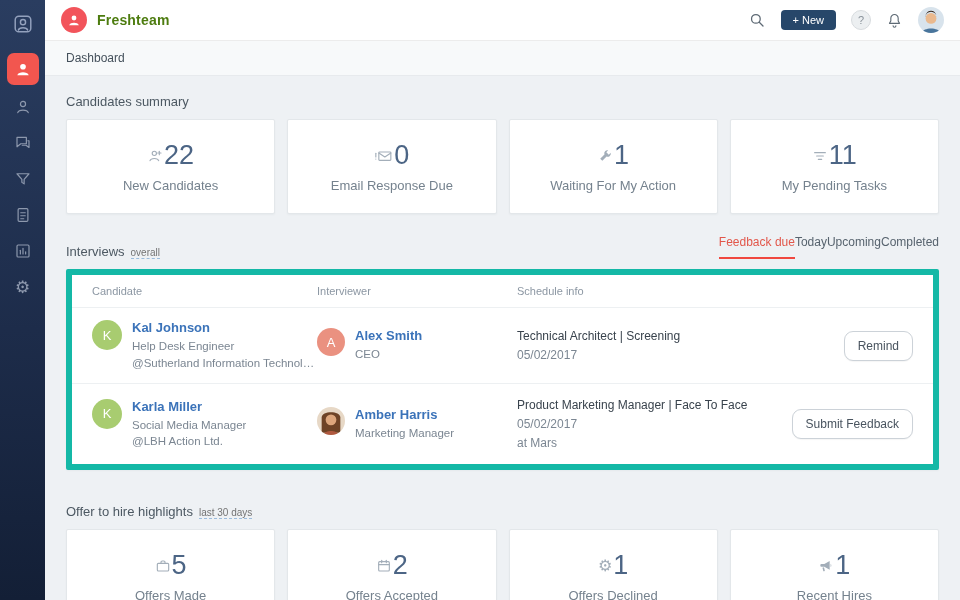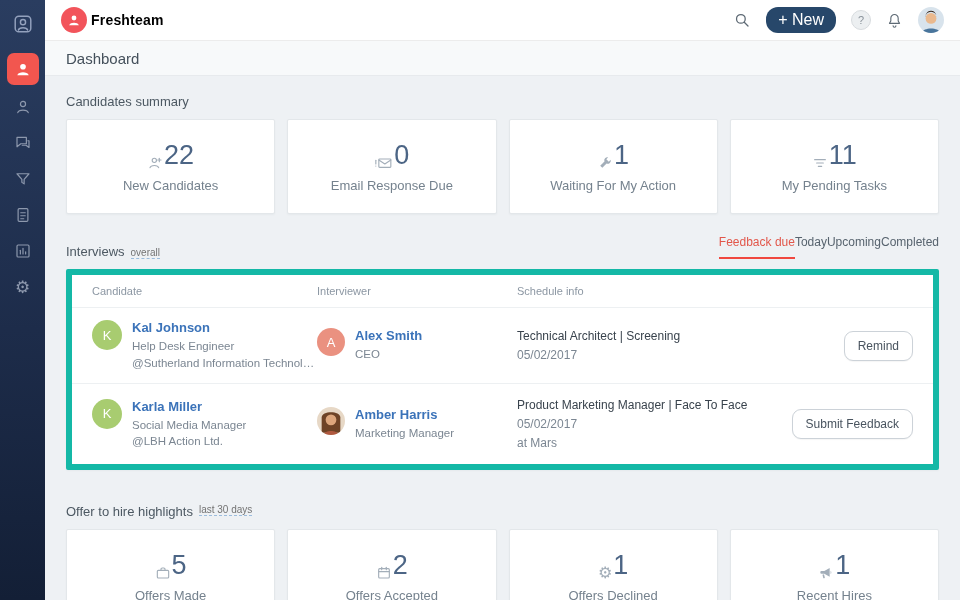--- a/index.html
+++ b/index.html
@@ -11,44 +11,44 @@
   .sidebar{width:45px;flex-shrink:0;background:linear-gradient(180deg,#2a3d60 0%,#1d2c4a 55%,#131f36 100%);display:flex;flex-direction:column;align-items:center;padding-top:9px}
   .sb-logo{width:30px;height:30px;display:flex;align-items:center;justify-content:center;color:#93a1bd;margin-bottom:12px;cursor:pointer}
   .sb-item{width:45px;height:36px;display:flex;align-items:center;justify-content:center;color:#8d98ad;cursor:pointer}
   .sb-item.active{width:32px;height:32px;background:#f2564f;border-radius:7px;color:#fff;margin:2px 0 4px}
   .glyph-icon{font-family:"DejaVu Sans",sans-serif;line-height:1}
 
   
   .main-col{flex:1;display:flex;flex-direction:column;min-width:0}
   .header{height:41px;background:#fff;border-bottom:1px solid #ececec;display:flex;align-items:center;padding:0 16px;flex-shrink:0}
   .logo-circle{width:26px;height:26px;border-radius:50%;background:#f2545b;display:flex;align-items:center;justify-content:center;flex-shrink:0}
-  .app-name{margin-left:4px;font-size:14px;font-weight:bold;color:#000000;letter-spacing:.2px}
+  .app-name{margin-left:10px;font-size:14px;font-weight:bold;color:#4d7c0f;letter-spacing:.2px}
   .header-right{margin-left:auto;display:flex;align-items:center;gap:15px}
   .icon-btn{color:#5d6974;display:flex;cursor:pointer;background:none;border:none;padding:0}
-  .new-btn{background:#27476a;color:#fff;border:none;border-radius:12px;font-size:16px;padding:4px 12px;cursor:pointer;font-family:inherit}
+  .new-btn{background:#27476a;color:#fff;border:none;border-radius:4px;font-size:11px;padding:4px 12px;cursor:pointer;font-family:inherit}
   .help-circle{width:20px;height:20px;border-radius:50%;background:#eceff1;border:1px solid #d8dcdf;color:#8a939b;font-size:11px;display:flex;align-items:center;justify-content:center;cursor:pointer}
   .avatar{width:26px;height:26px;border-radius:50%;overflow:hidden;flex-shrink:0;cursor:pointer}
   .avatar svg{display:block}
 
   
-  .breadcrumb-bar{height:35px;background:#f7f9fa;border-bottom:1px solid #e7eaed;display:flex;align-items:center;padding-left:21px;font-size:15px;color:#44505b;flex-shrink:0}
+  .breadcrumb-bar{height:35px;background:#f7f9fa;border-bottom:1px solid #e7eaed;display:flex;align-items:center;padding-left:21px;font-size:12px;color:#44505b;flex-shrink:0}
 
   
   .main{flex:1;background:#eef1f4;padding:12px 21px 0;overflow:hidden}
-  .section-head{display:flex;align-items:flex-start;margin:6px 0 10px;font-size:13px;color:#4c5862}
+  .section-head{display:flex;align-items:flex-end;margin:6px 0 10px;font-size:13px;color:#4c5862}
   .section-head.tabs-row{align-items:flex-end;margin-top:21px;margin-bottom:10px}
   .filter-link{color:#737373;margin-left:6px;border-bottom:1px dashed #9cbcdc;cursor:pointer;font-size:10px;text-decoration:none}
   .tabs{margin-left:auto;display:flex;font-size:12px;color:#57636e}
   .tab{padding-bottom:8px;cursor:pointer}
   .tab.active{color:#e2574b;border-bottom:2px solid #f0483f}
 
   
   .cards-row{display:grid;grid-template-columns:repeat(4,1fr);gap:12px}
   .stat-card{background:#fff;border:1px solid #e3e7ea;border-radius:2px;height:95px;display:flex;flex-direction:column;align-items:center;justify-content:center;box-shadow:0 1px 2px rgba(30,40,50,.04);cursor:pointer}
-  .stat-top{display:flex;align-items:flex-end;gap:1px;color:#a3aeb9}
+  .stat-top{display:flex;align-items:center;gap:1px;color:#a3aeb9}
   .stat-icon{display:flex;align-items:center}
   .stat-icon svg{display:block}
   .stat-value{font-size:27px;color:#4c6585}
   .stat-label{margin-top:7px;font-size:13px;color:#75828e}
 
   
   .table-card{background:#fff;border:6px solid #14b8a6;border-radius:2px;box-shadow:0 1px 2px rgba(30,40,50,.04)}
   .t-head{display:grid;grid-template-columns:225px 200px 1fr 140px;padding:10px 20px;font-size:11px;color:#8c97a3;border-bottom:1px solid #edf0f2}
   .t-row{display:grid;grid-template-columns:225px 200px 1fr 140px;padding:12px 20px;align-items:center}
   .t-row + .t-row{border-top:1px solid #edf0f2}

